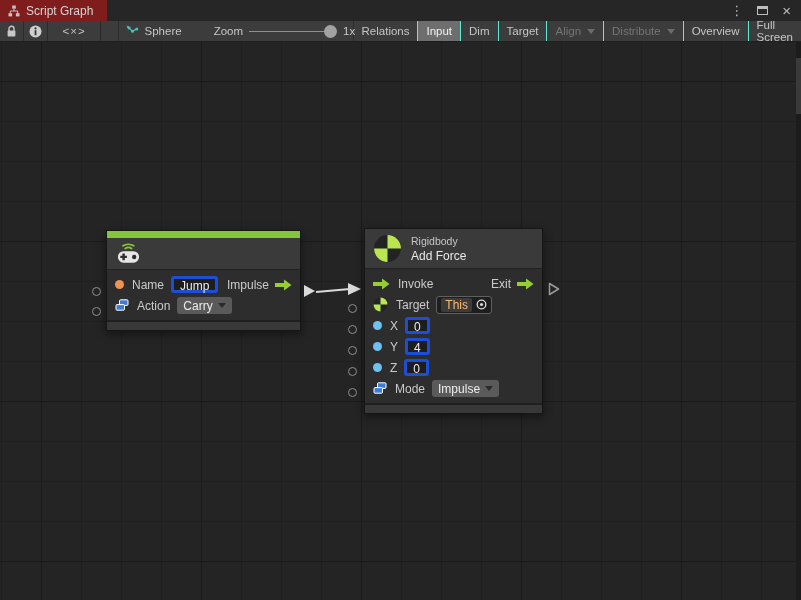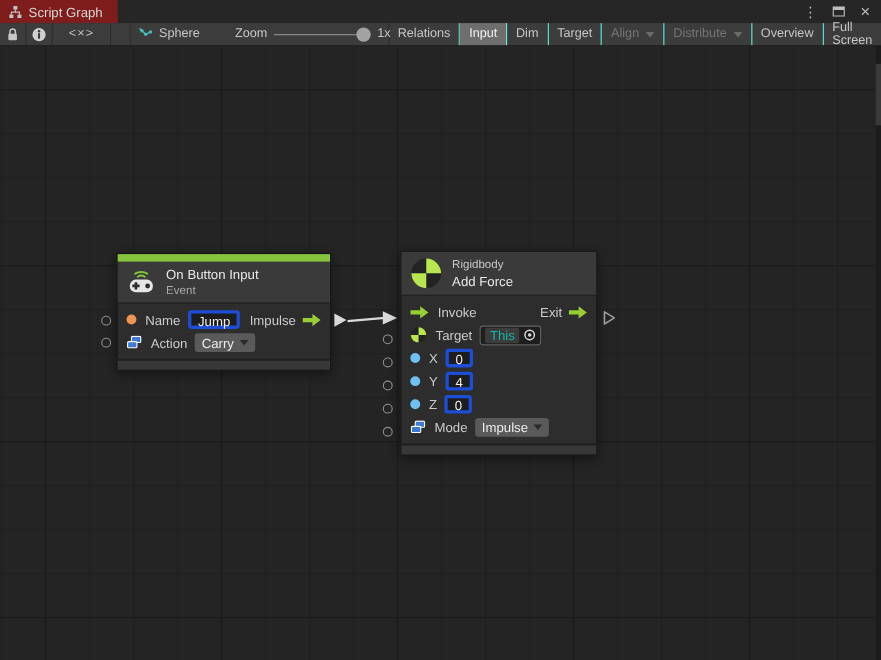--- a/index.html
+++ b/index.html
@@ -55,21 +55,21 @@
 
   .dot { width:9px; height:9px; border-radius:50%; flex:0 0 auto; }
   .dot.orange { background:#EE9350; }
   .dot.blue { background:#6EC1F0; }
 
   .field { margin-left:7px; background:#1D1D1D; border:3px solid #1d4ed8; border-radius:3px; padding:0 6px; height:17px; line-height:15px; font-size:12px; color:#ECECEC; }
   .dropdown { margin-left:7px; display:flex; align-items:center; gap:5px; background:#5A5A5A; border-radius:3px; padding:0 6px; height:17px; font-size:12px; color:#EDEDED; }
   .dropdown .tri { width:0; height:0; border-left:4px solid transparent; border-right:4px solid transparent; border-top:5px solid #2B2B2B; }
 
   .objpill { margin-left:7px; display:flex; align-items:center; gap:4px; background:#1E1E1E; border:1px solid #606060; border-radius:3px; padding:1px 4px; height:18px; }
-  .objpill .chip { background:#3C3C3C; border-radius:2px; padding:0 4px; font-size:12px; color:#14b8a6; line-height:14px; }
+  .objpill .chip { background:#3C3C3C; border-radius:2px; padding:0 4px; font-size:12px; color:#fdba74; line-height:14px; }
 
   .right-out { margin-left:auto; display:flex; align-items:center; gap:6px; }
 
   
   .port-ring { position:absolute; width:9px; height:9px; border:1.5px solid #8F8F8F; border-radius:50%; }
   .out-tri { position:absolute; width:0; height:0; border-top:6.5px solid transparent; border-bottom:6.5px solid transparent; border-left:11px solid #D9D9D9; }
   .wire-layer { position:absolute; left:0; top:0; width:801px; height:558px; pointer-events:none; }
 
   
   .vscroll { position:absolute; right:0; top:0; width:5px; height:558px; background:#1C1C1C; }
@@ -184,24 +184,20 @@
       <div class="header">
         <span>
           <svg width="27" height="21" viewBox="0 0 27 21">
             <path d="M10.2 5.6a4.6 3.4 0 0 1 6.4 0" stroke="#86C43D" stroke-width="1.8" fill="none" stroke-linecap="round"></path>
             <path d="M8 2.8a8 5.6 0 0 1 10.8 0" stroke="#86C43D" stroke-width="1.8" fill="none" stroke-linecap="round"></path>
             <rect x="3" y="8.2" width="21" height="11.5" rx="5.5" fill="#E6E6E6"></rect>
             <path d="M8.6 10.6v6.6M5.3 13.9h6.6" stroke="#2D2D2D" stroke-width="2.4"></path>
             <circle cx="19.2" cy="14" r="2.2" fill="#2D2D2D"></circle>
           </svg>
         </span>
-        <div class="titles">
-          <div class="t">On Button Input</div>
-          <div class="s">Event</div>
-        </div>
       </div>
       <div class="body">
         <div class="row">
           <span class="dot orange"></span>
           <span class="lbl">Name</span>
           <span class="field">Jump</span>
           <span class="right-out">
             <span>Impulse</span>
             <span>
               <svg width="17" height="12" viewBox="0 0 17 12">

